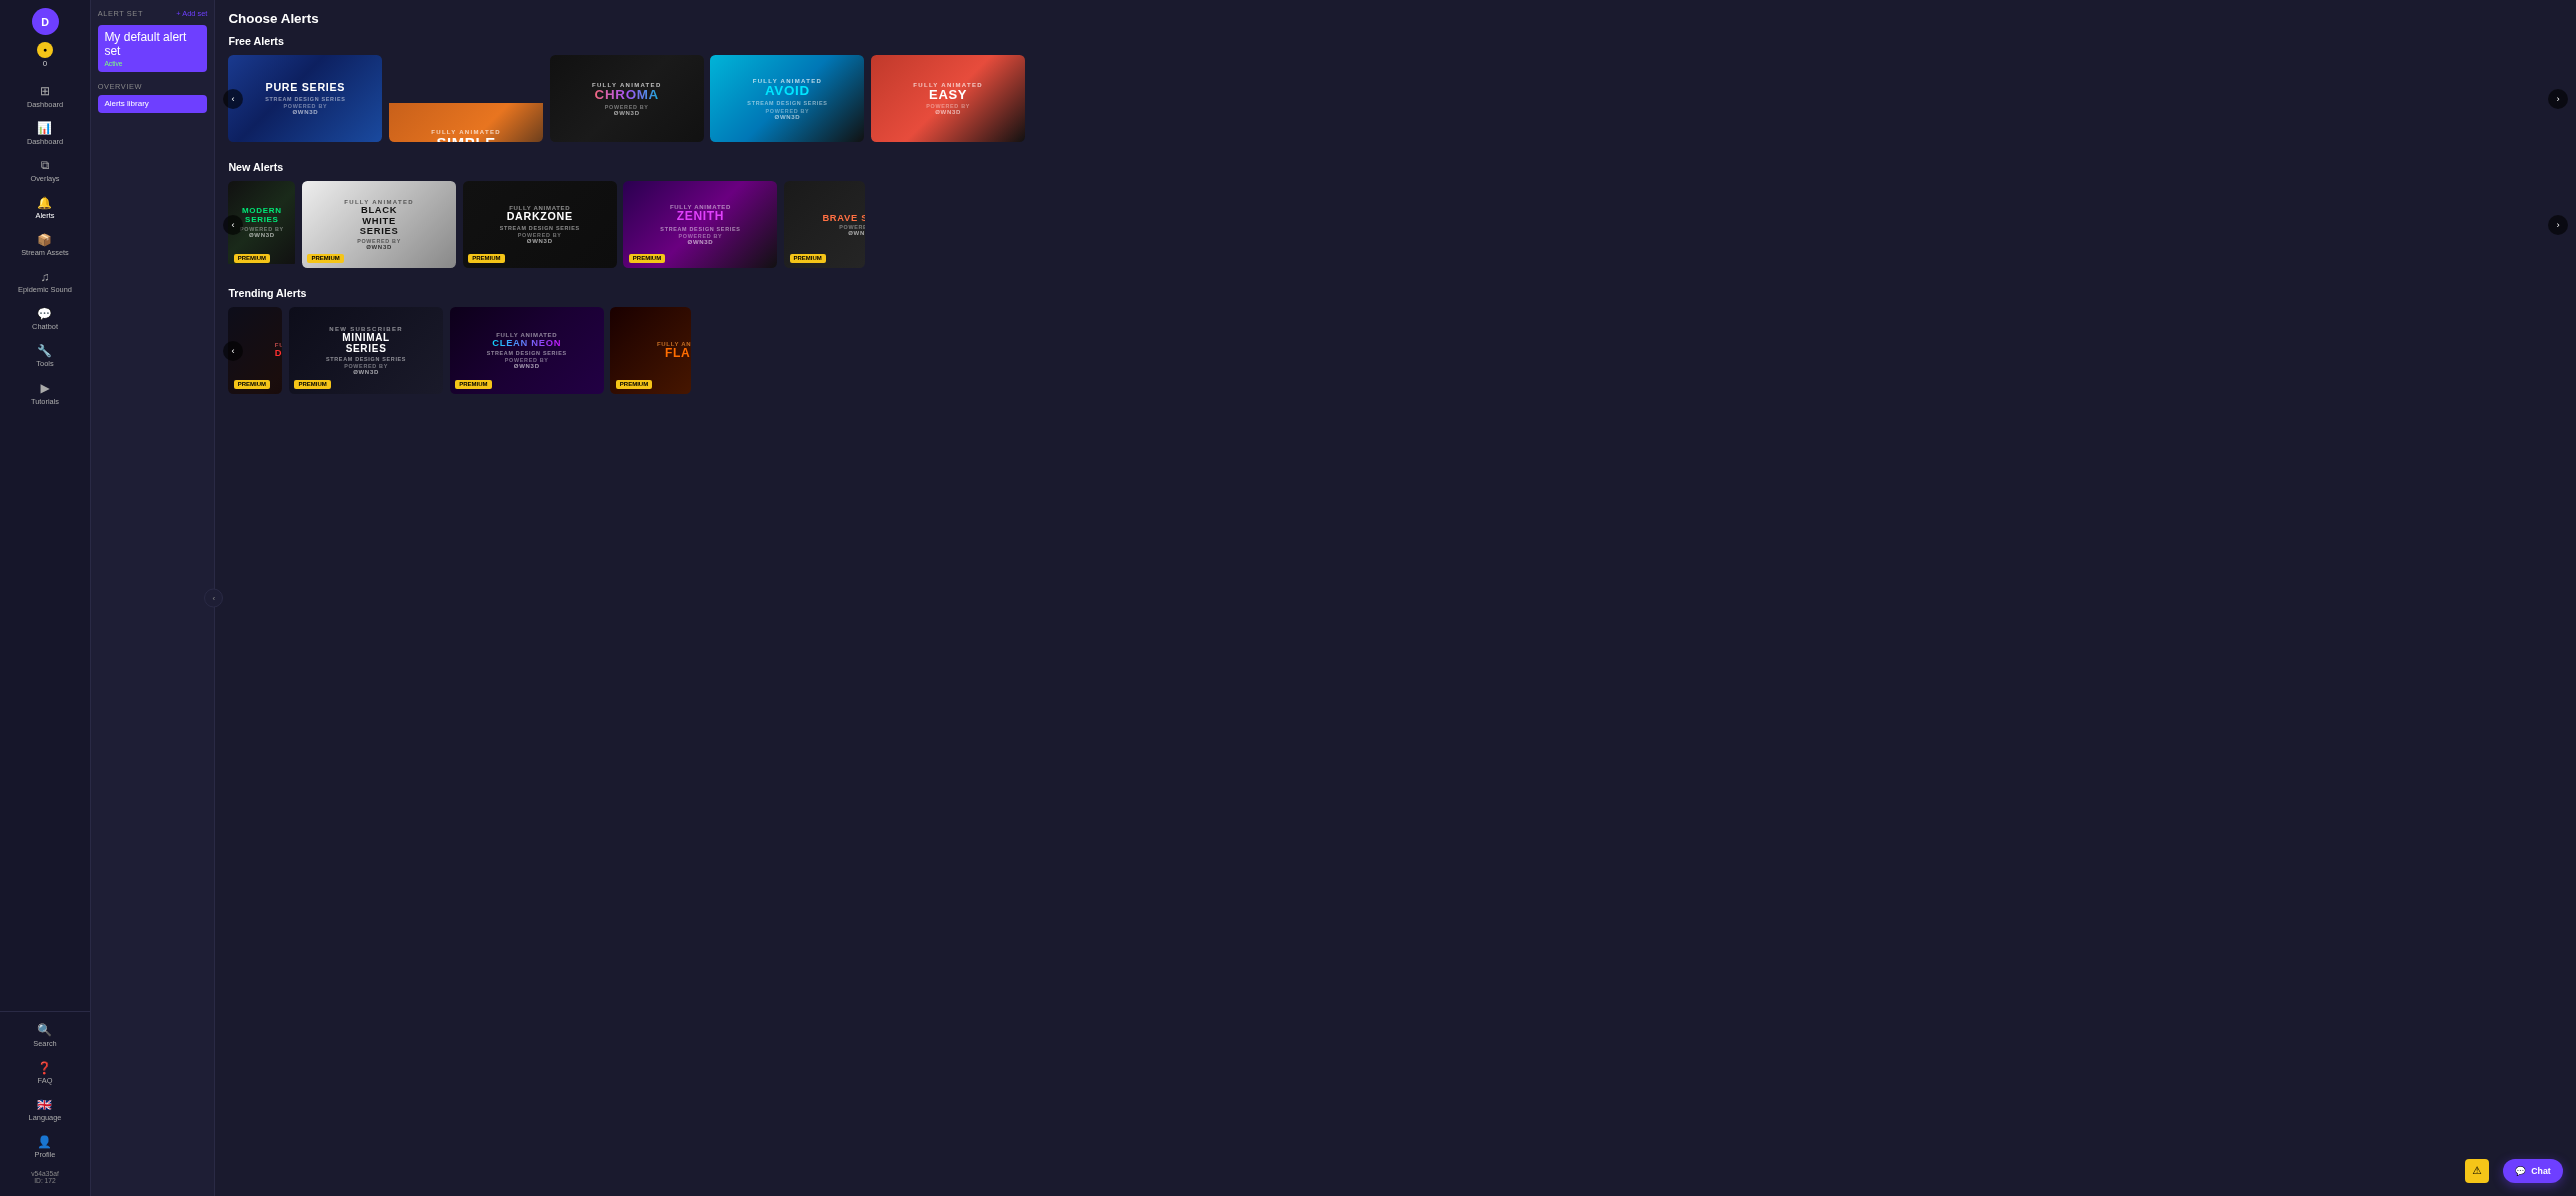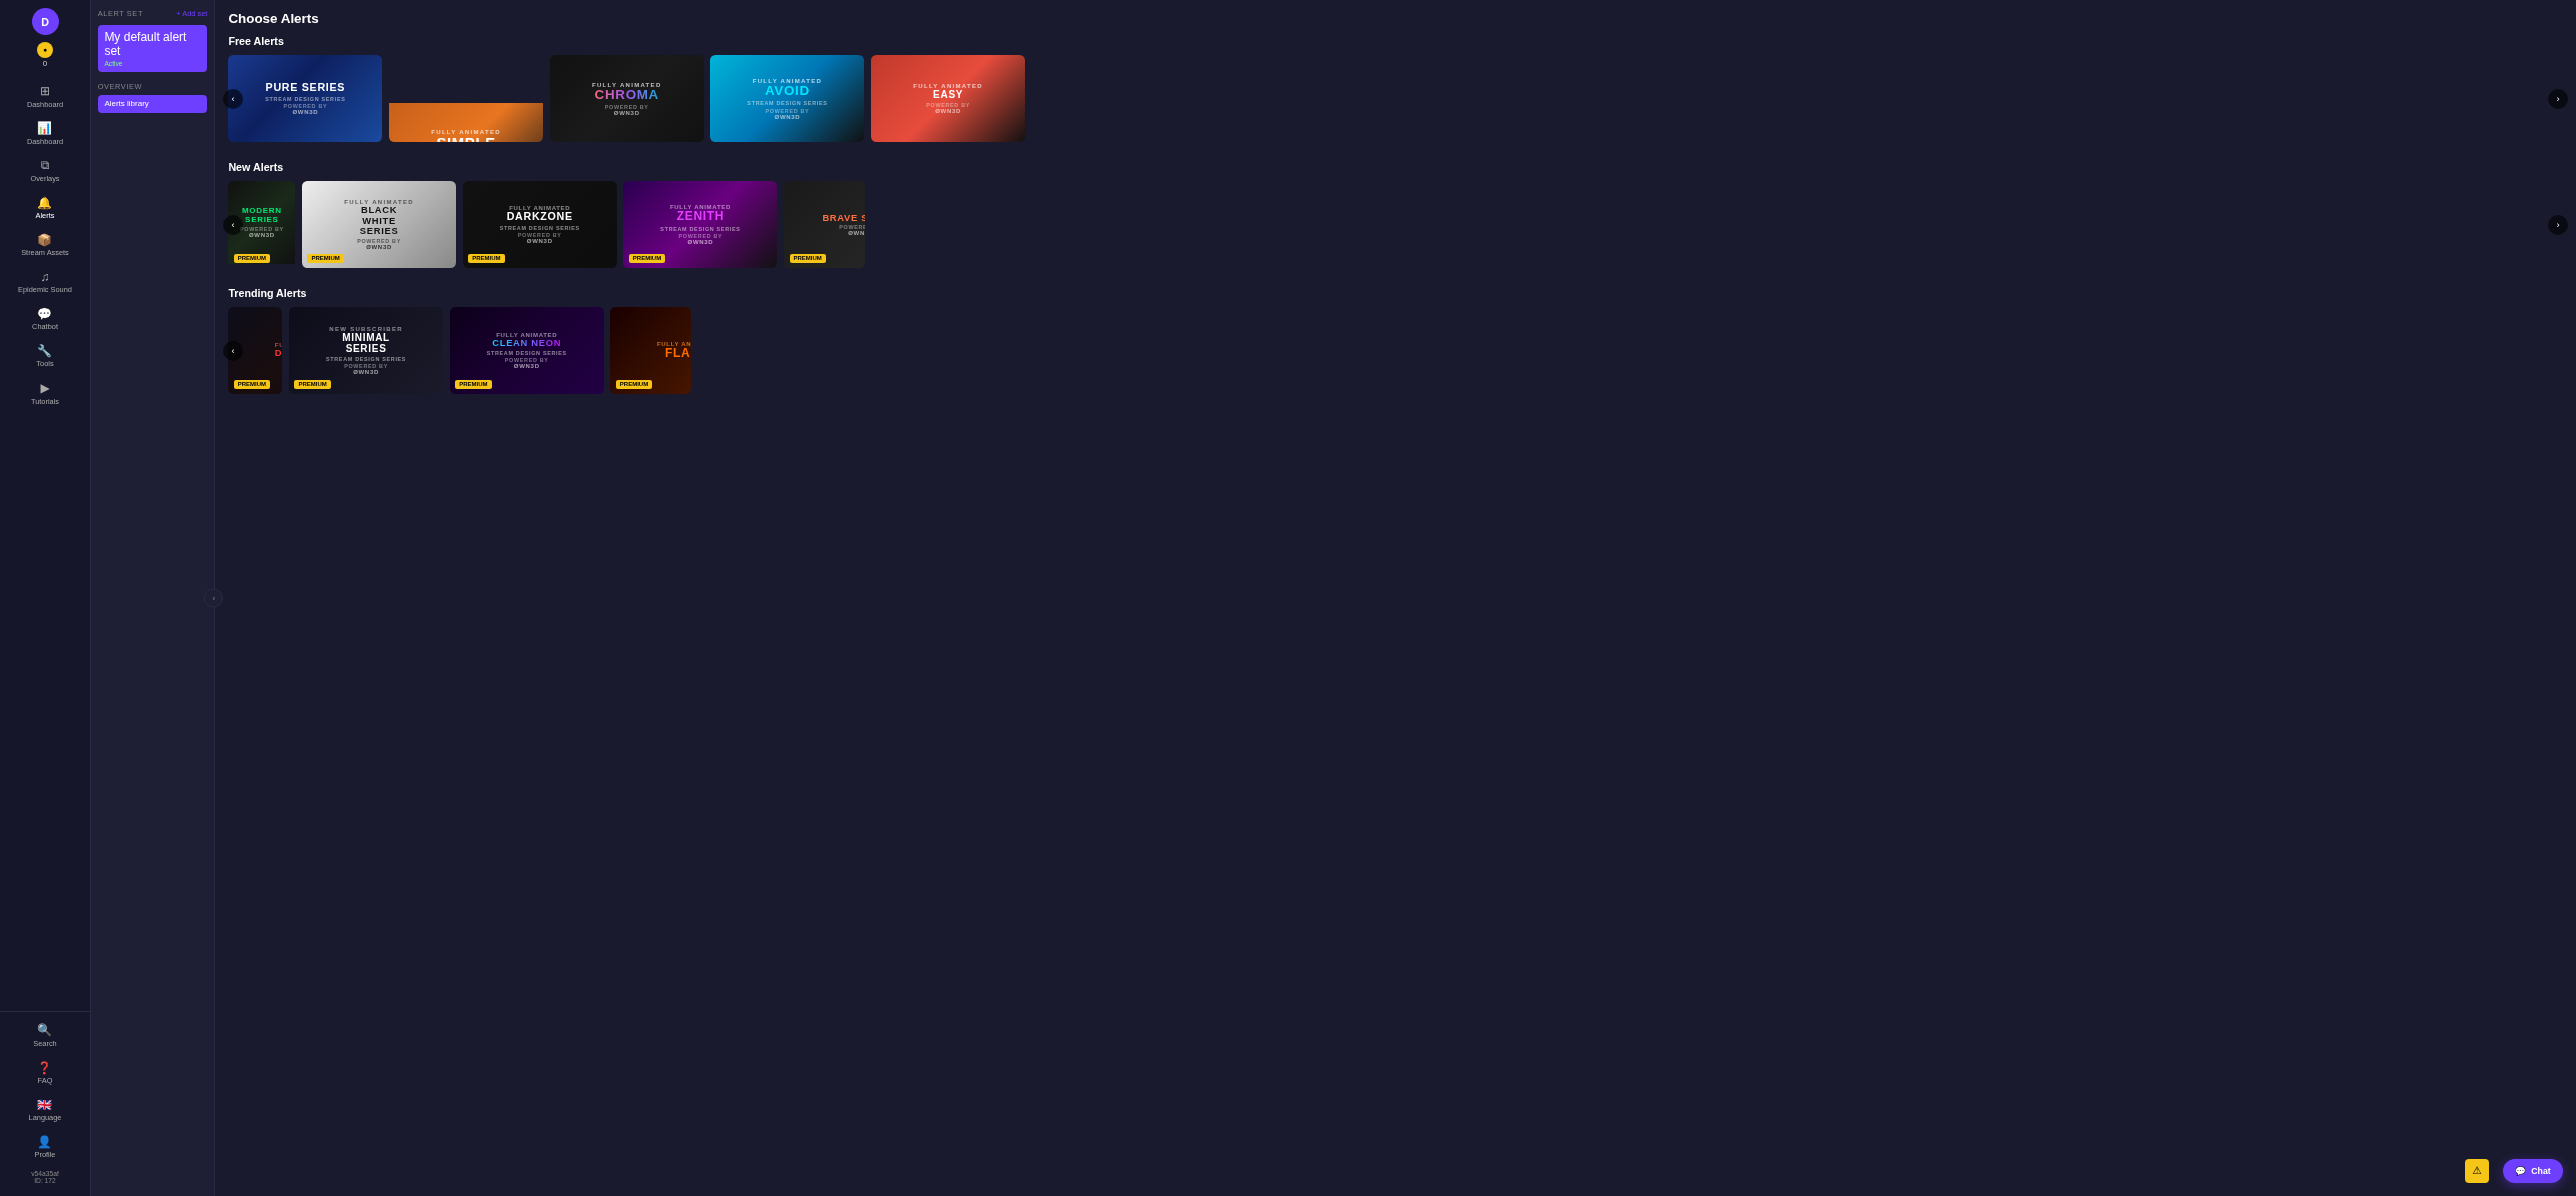--- a/index.html
+++ b/index.html
@@ -486,21 +486,21 @@
               <div class="powered-by">POWERED BY</div>
               <div class="own3d-logo">ØWN3D</div>
             </div>
           </div>
         </div>
 
         <div class="alert-card">
           <div class="card-bg card-easy">
             <div style="text-align:center;">
               <div style="font-size:6px;color:rgba(255,255,255,0.7);text-transform:uppercase;letter-spacing:1.3px;">FULLY ANIMATED</div>
-              <div class="card-title" style="font-size:10px; color:#fff;">EASY</div>
+              <div class="card-title" style="font-size:13px; color:#fff;">EASY</div>
               <div class="powered-by">POWERED BY</div>
               <div class="own3d-logo">ØWN3D</div>
             </div>
           </div>
         </div>
       </div>
       <div class="carousel-arrow right">›</div>
     </div>
   </div>
 

